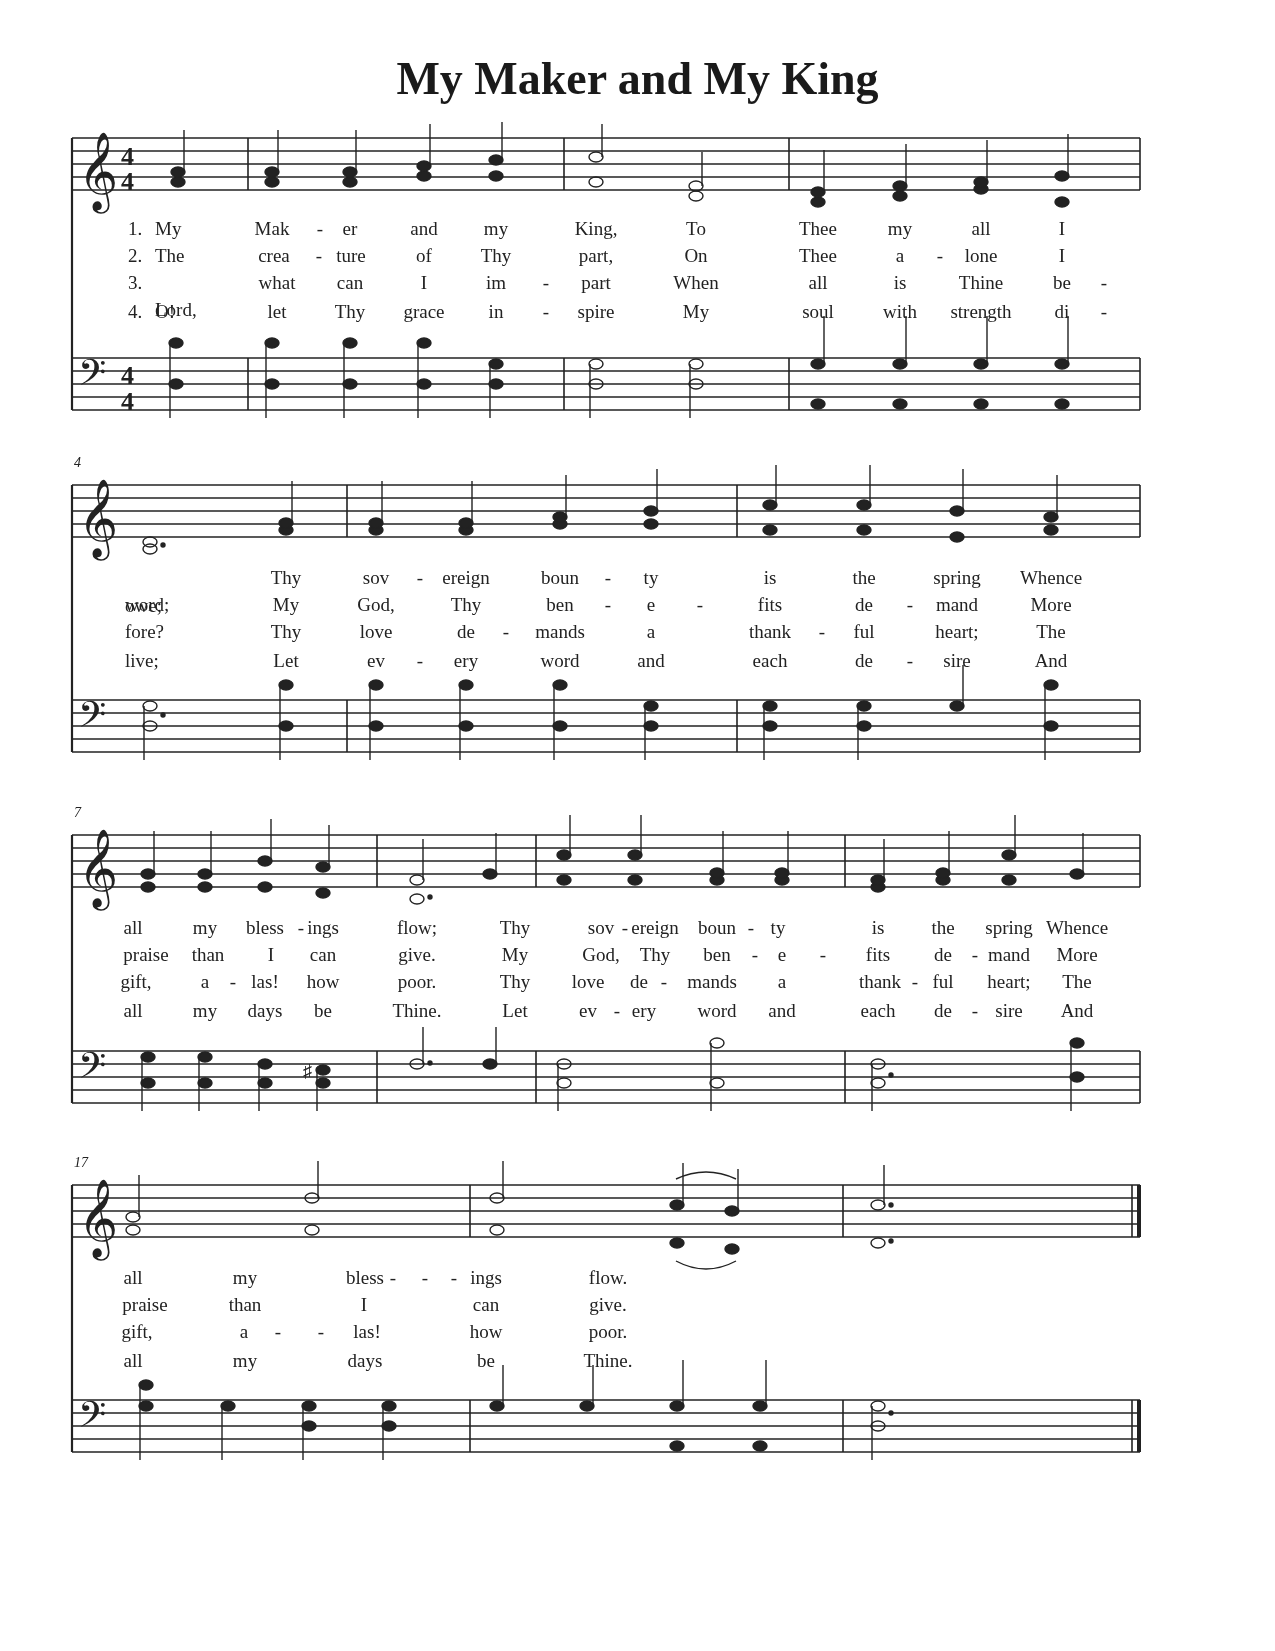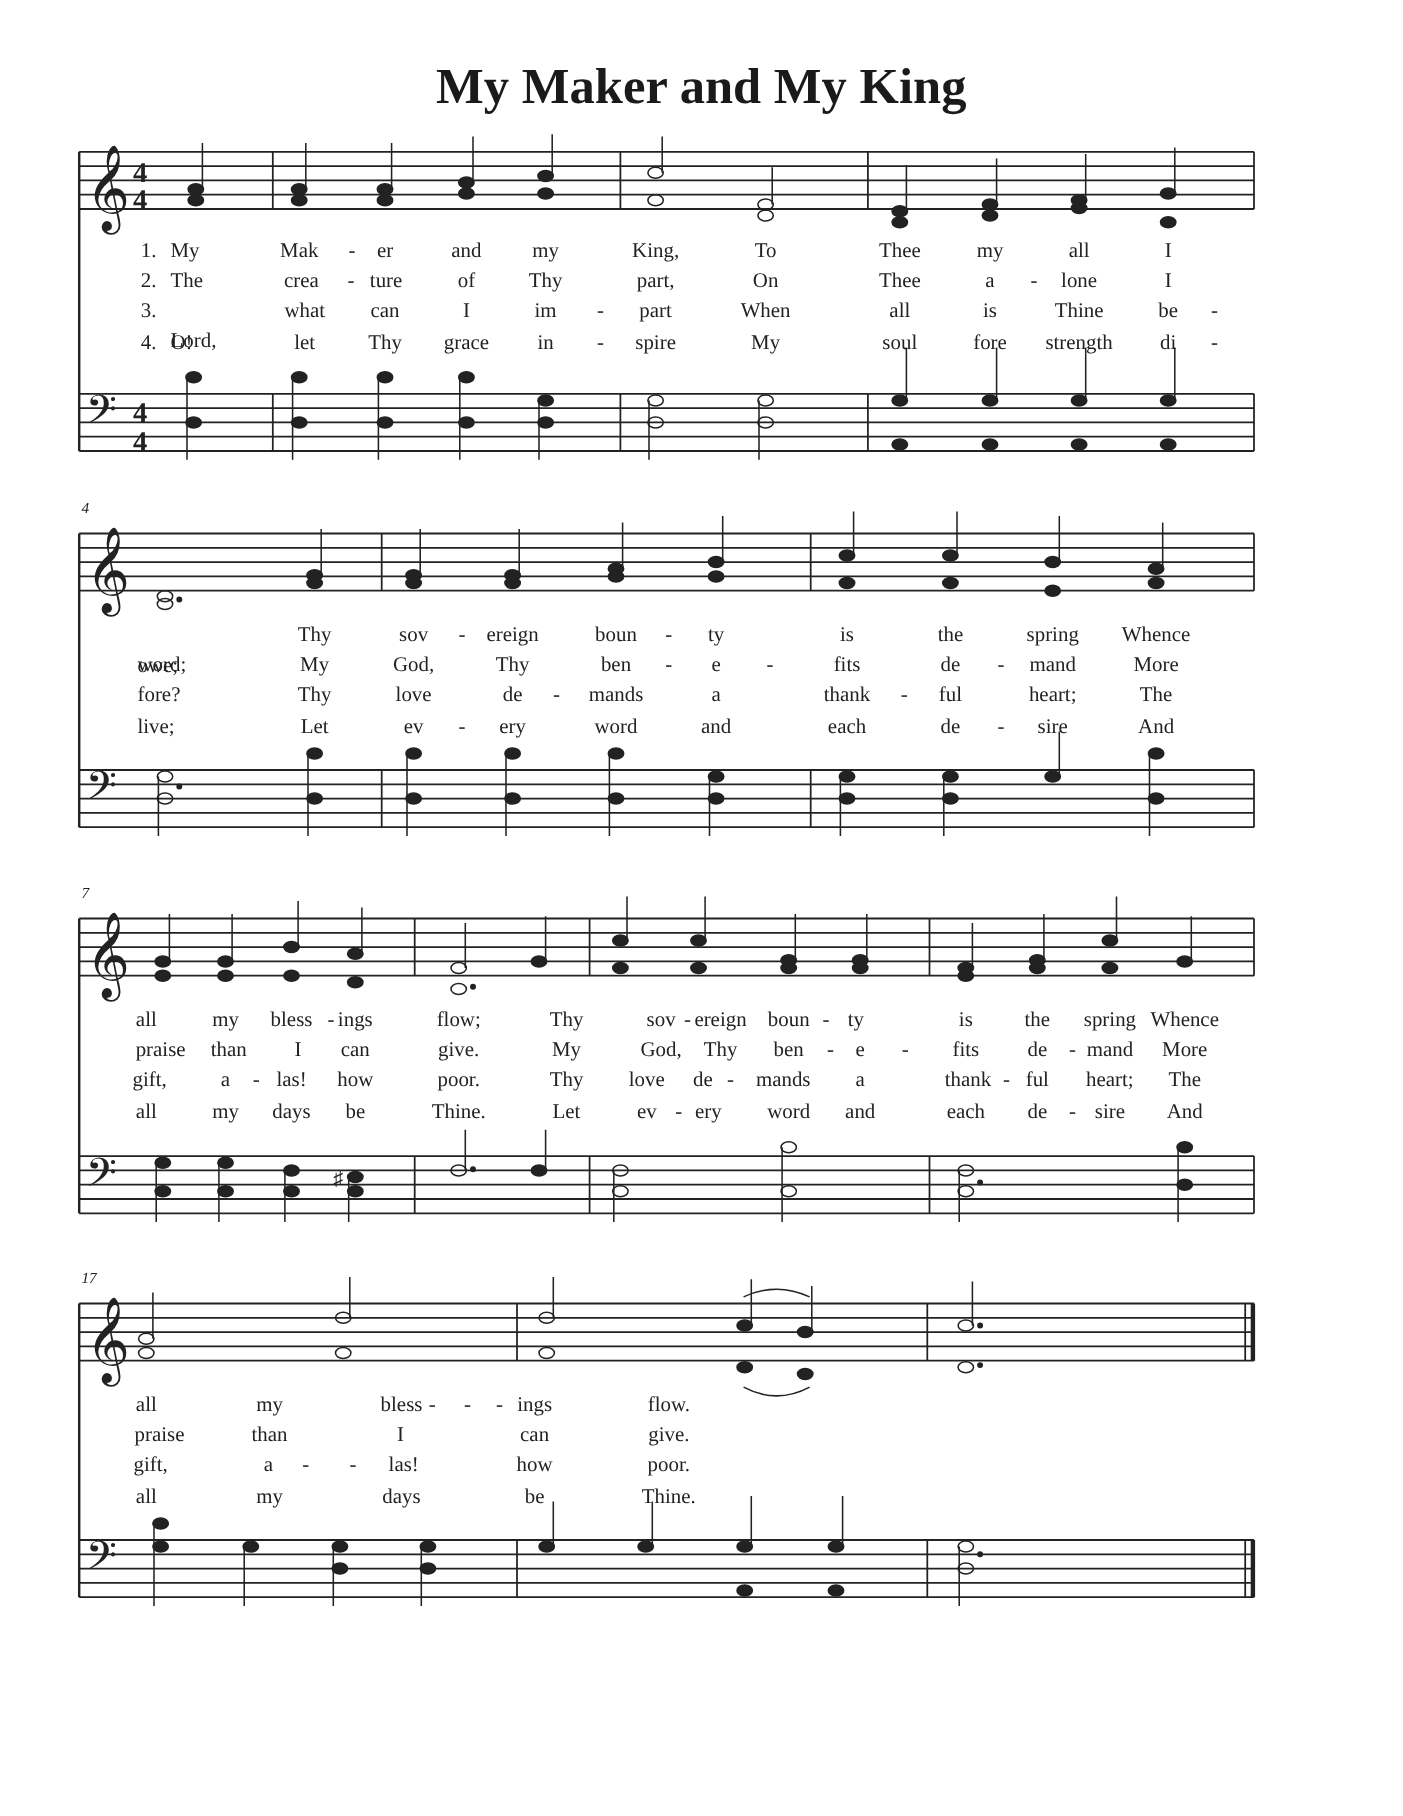--- a/index.html
+++ b/index.html
@@ -164,21 +164,21 @@
     <div class="lyr" style="left: 1104px; top: 152px;">-</div>
     <div class="lyr left" style="left: 155px; top: 181px;">O!</div>
     <div class="lyr" style="left: 277px; top: 181px;">let</div>
     <div class="lyr" style="left: 350px; top: 181px;">Thy</div>
     <div class="lyr" style="left: 424px; top: 181px;">grace</div>
     <div class="lyr" style="left: 496px; top: 181px;">in</div>
     <div class="lyr" style="left: 546px; top: 181px;">-</div>
     <div class="lyr" style="left: 596px; top: 181px;">spire</div>
     <div class="lyr" style="left: 696px; top: 181px;">My</div>
     <div class="lyr" style="left: 818px; top: 181px;">soul</div>
-    <div class="lyr" style="left: 900px; top: 181px;">fore</div>
+    <div class="lyr" style="left: 900px; top: 181px;">with</div>
     <div class="lyr" style="left: 981px; top: 181px;">strength</div>
     <div class="lyr" style="left: 1062px; top: 181px;">di</div>
     <div class="lyr" style="left: 1104px; top: 181px;">-</div>
   </div>
 
 <div class="system" style="top:455px;height:310px;">
   <div class="mnum" style="left:74px;top:0px;">4</div>
   <svg width="1275" height="310">
     <g stroke="#222" stroke-width="1.6">
       <line x1="72" y1="30" x2="1140" y2="30"></line>

